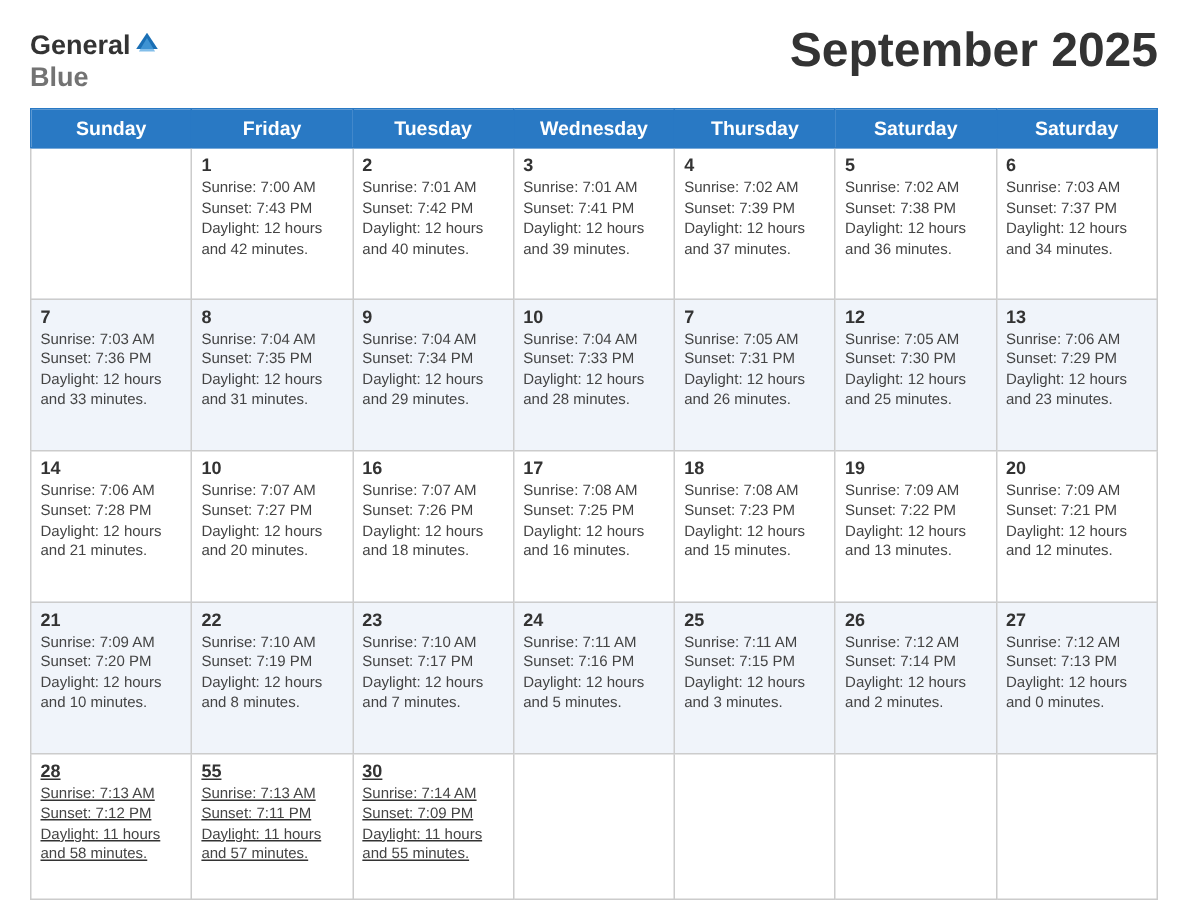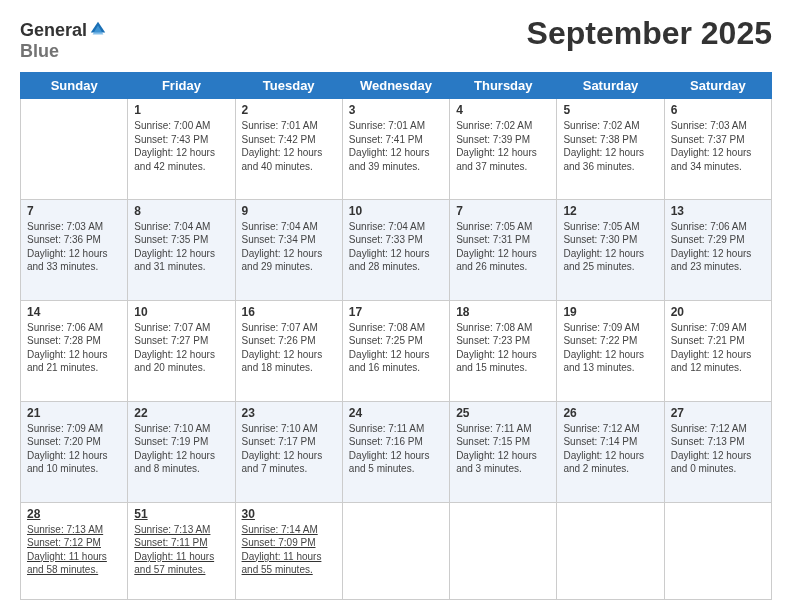--- a/index.html
+++ b/index.html
@@ -261,21 +261,21 @@
             <span class="day-number">27</span>
             <div class="day-info">Sunrise: 7:12 AM<br>Sunset: 7:13 PM<br>Daylight: 12 hours<br>and 0 minutes.</div>
           </td>
         </tr>
         <tr>
           <td>
             <span class="day-number">28</span>
             <div class="day-info">Sunrise: 7:13 AM<br>Sunset: 7:12 PM<br>Daylight: 11 hours<br>and 58 minutes.</div>
           </td>
           <td>
-            <span class="day-number">51</span>
+            <span class="day-number">55</span>
             <div class="day-info">Sunrise: 7:13 AM<br>Sunset: 7:11 PM<br>Daylight: 11 hours<br>and 57 minutes.</div>
           </td>
           <td>
             <span class="day-number">30</span>
             <div class="day-info">Sunrise: 7:14 AM<br>Sunset: 7:09 PM<br>Daylight: 11 hours<br>and 55 minutes.</div>
           </td>
           <td class="empty-cell"></td>
           <td class="empty-cell"></td>
           <td class="empty-cell"></td>
           <td class="empty-cell"></td>

